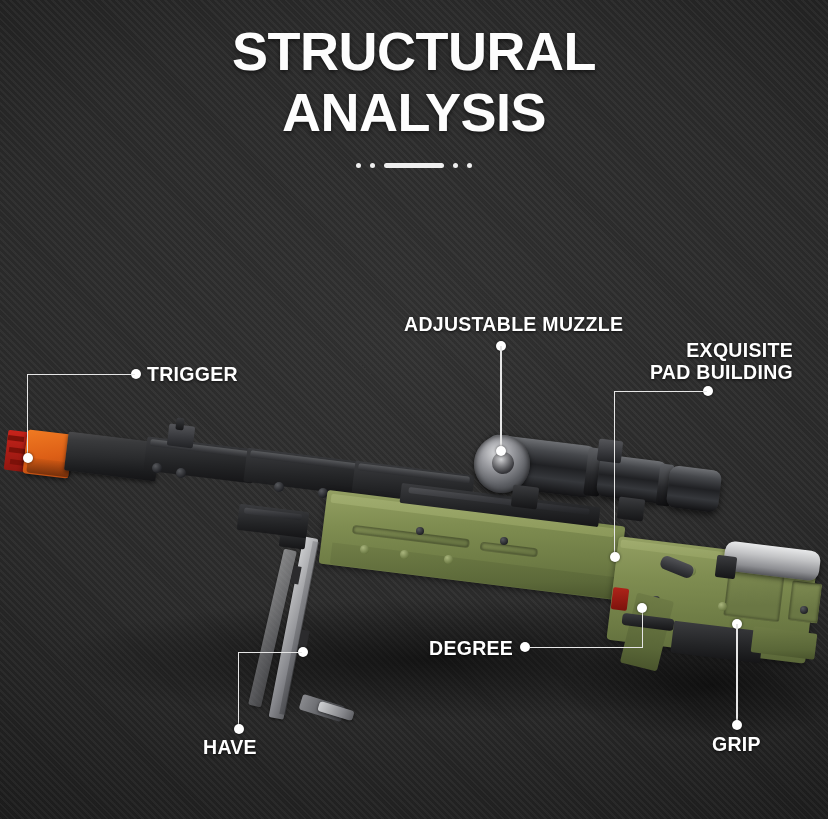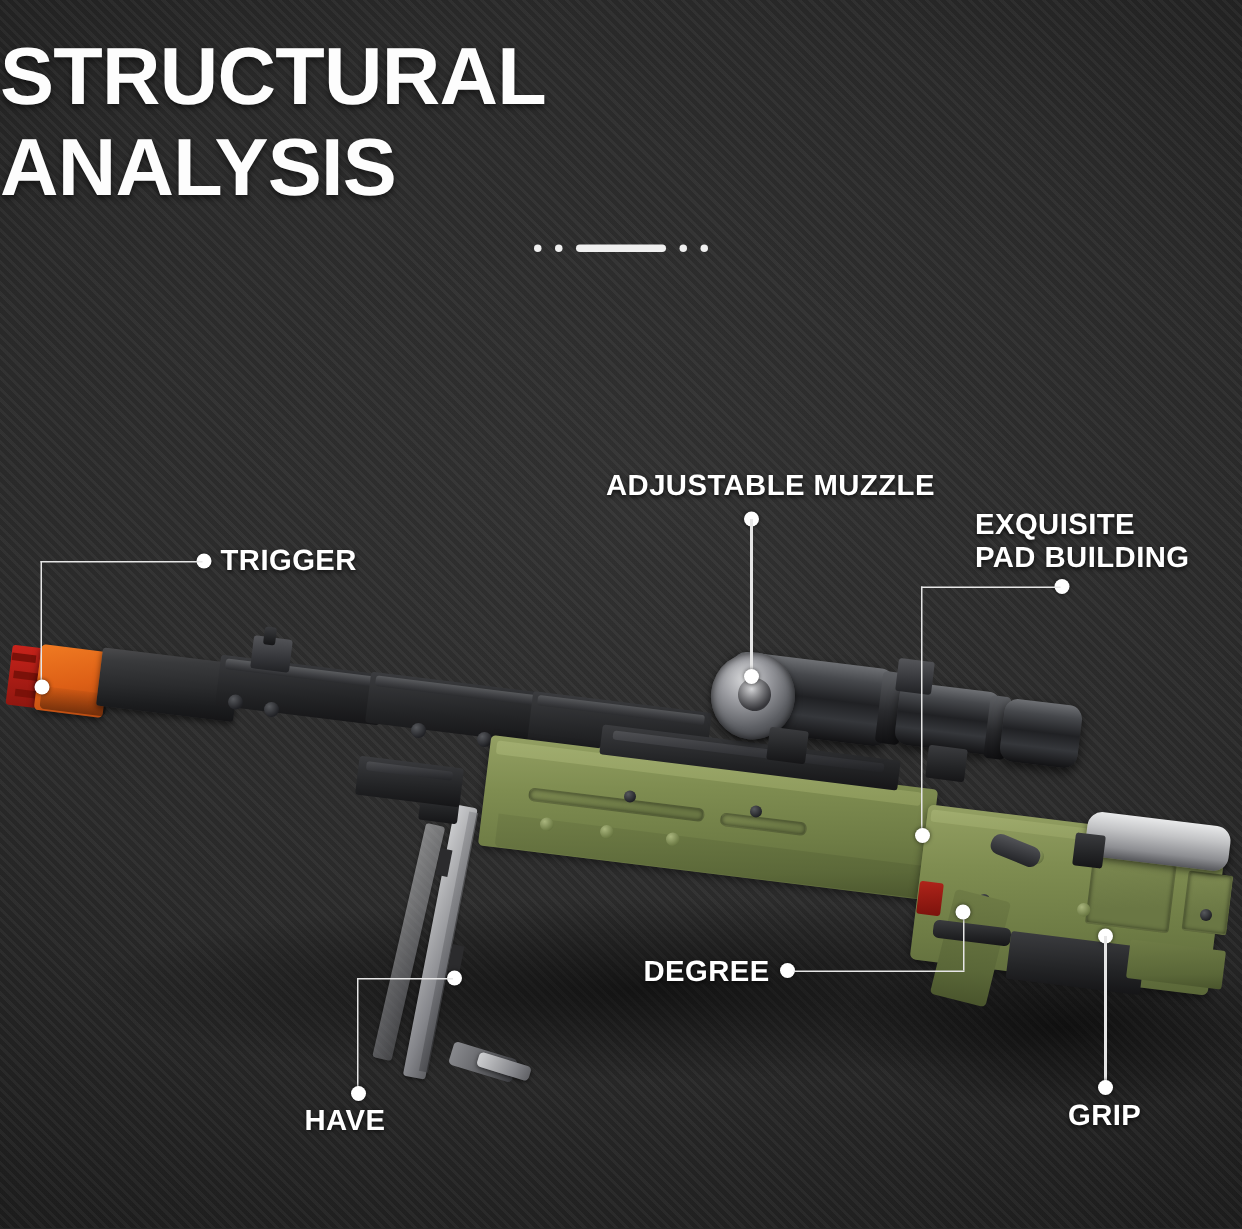--- a/index.html
+++ b/index.html
@@ -16,21 +16,21 @@
         rgba(255,255,255,0.030) 0px,
         rgba(255,255,255,0.030) 2px,
         rgba(0,0,0,0.055) 2px,
         rgba(0,0,0,0.055) 5px),
       radial-gradient(ellipse 120% 90% at 50% 42%, #333333 0%, #2b2b2b 45%, #1d1d1d 78%, #161616 100%);
     overflow:hidden;
   }
   
   .title {
     position:absolute; left:0; right:0; top:24px;
-    text-align:left;
+    text-align:center;
     color:#fdfdfd;
     font-size:54px;
     font-weight:bold;
     line-height:1.0;
     letter-spacing:-0.5px;
     text-shadow:0 2px 4px rgba(0,0,0,.55);
   }
   .title .l2 { display:block; margin-top:7px; }
   .divider {
     position:absolute; left:0; right:0; top:159px;
@@ -51,21 +51,21 @@
   .callout {
     position:absolute;
     color:#ffffff;
     font-size:19.5px;
     font-weight:bold;
     letter-spacing:.3px;
     white-space:nowrap;
     text-shadow:0 1px 3px rgba(0,0,0,.75);
     line-height:1.12;
   }
-  .callout.two-line { text-align:left; }
+  .callout.two-line { text-align:right; }
   .leader { position:absolute; background:#e6e6e6; }
   .leader.h { height:1.4px; }
   .leader.v { width:1.4px; }
   .node {
     position:absolute; width:10px; height:10px; border-radius:50%;
     background:#ffffff; box-shadow:0 0 3px rgba(0,0,0,.6);
   }
   
   #product { position:absolute; left:0; top:0; width:828px; height:819px; }
   .pt { position:absolute; }

